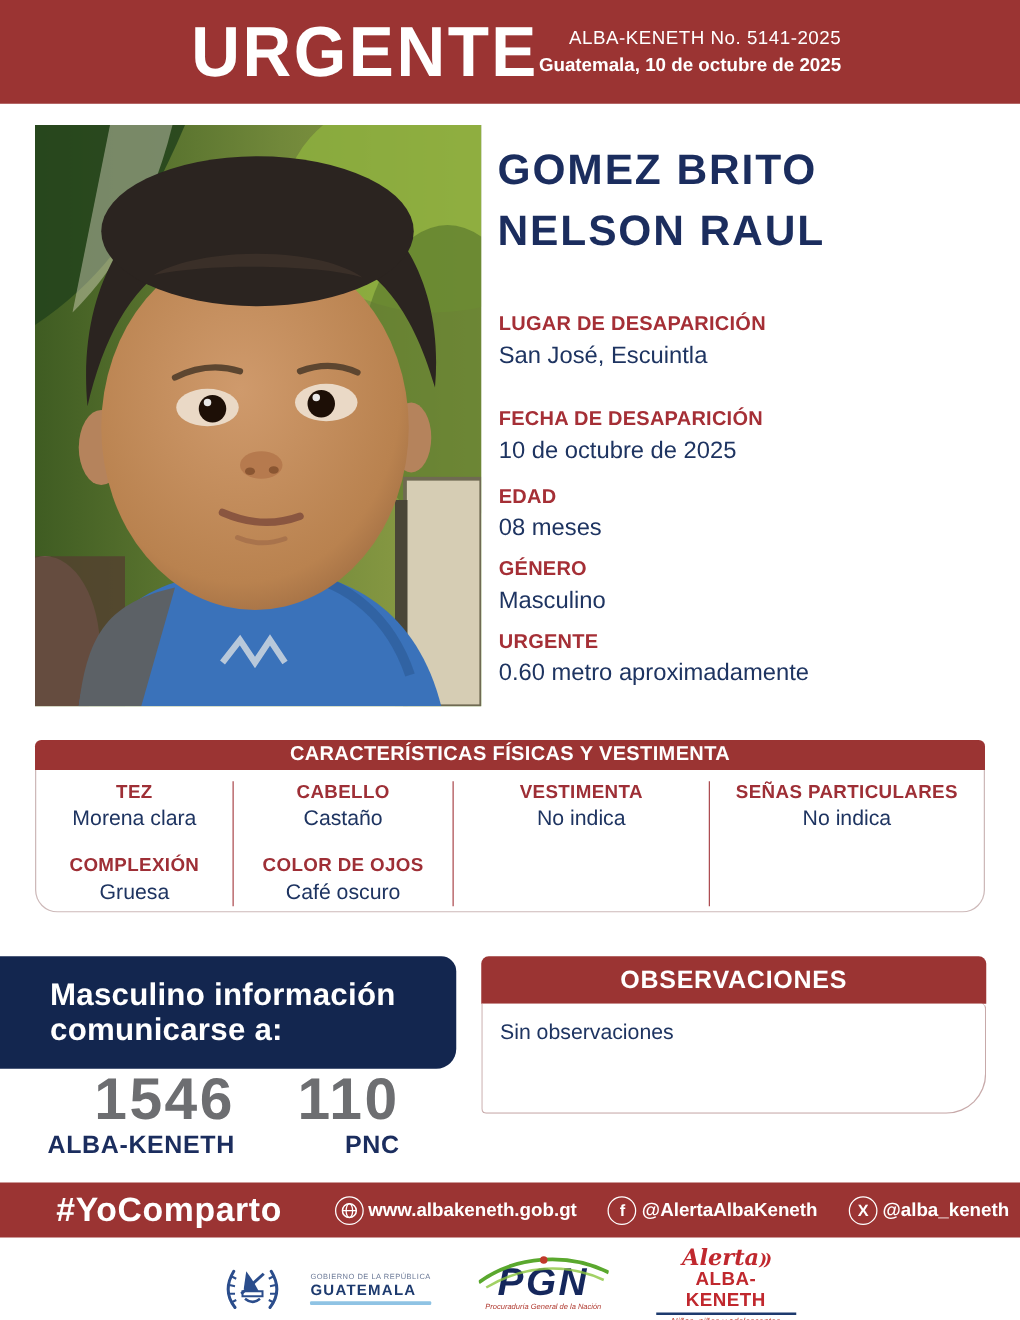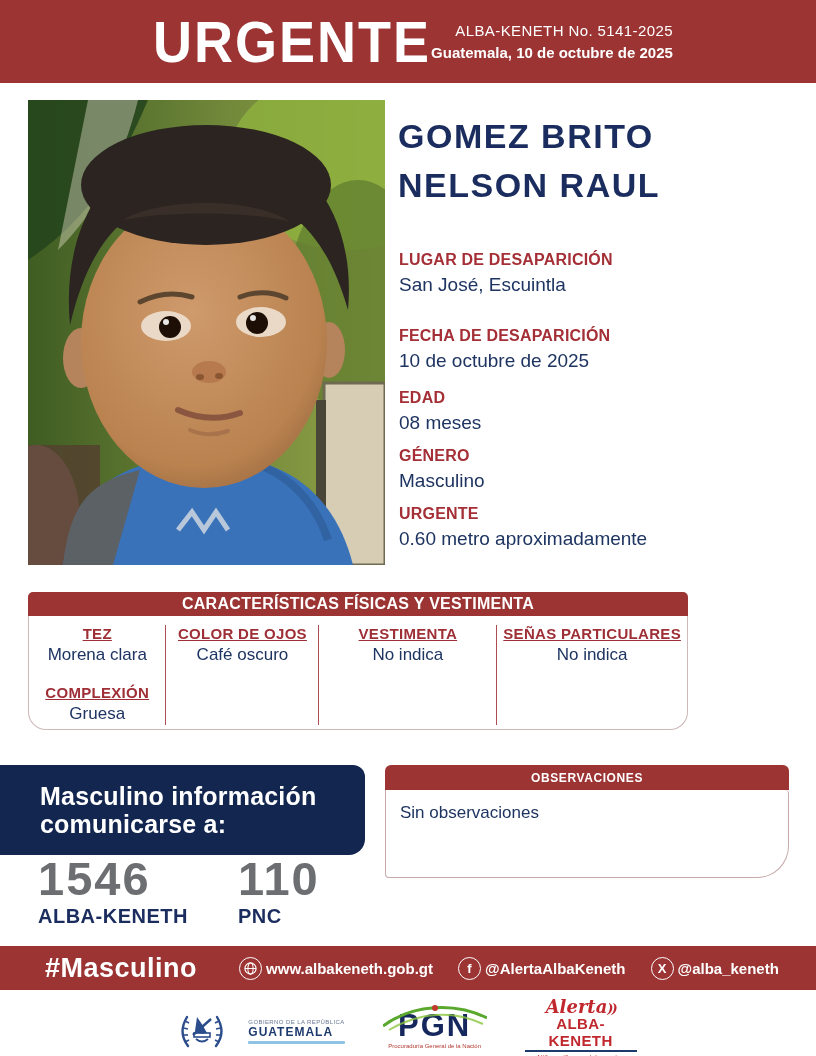--- a/index.html
+++ b/index.html
@@ -32,67 +32,67 @@
 
   
   .fields{position:absolute;left:399px;top:251px;width:400px;}
   .field{margin-bottom:13px;}
   .field.gap-lg{margin-bottom:31px;}
   .field.gap-md{margin-bottom:17px;}
   .f-label{color:var(--label-red);font-size:16px;font-weight:800;letter-spacing:.2px;}
   .f-value{color:var(--text-navy);font-size:19px;margin-top:5px;}
 
   
-  .char-box{position:absolute;left:28px;top:592px;width:660px;}
+  .char-box{position:absolute;left:28px;top:592px;width:760px;}
   .char-header{height:24px;background:var(--red);border-radius:5px 5px 0 0;color:#fff;
     font-weight:800;font-size:16px;display:flex;align-items:center;justify-content:center;letter-spacing:.3px;}
   .char-body{display:flex;border:1px solid #cdb9b9;border-top:none;border-radius:0 0 18px 18px;
     min-height:114px;padding:9px 0 4px;background:#fff;}
   .char-col{padding:0 6px;}
   .char-col + .char-col{border-left:1px solid #ad4d52;}
   .col-1{width:157px;} .col-2{width:176px;} .col-3{width:205px;} .col-4{width:220px;}
   .char-cell{text-align:center;}
   .char-cell + .char-cell{margin-top:19px;}
-  .c-label{color:#9e2f36;font-weight:800;font-size:15px;letter-spacing:.3px;text-decoration:underline;}
+  .c-label{color:#9e2f36;font-weight:800;font-size:15px;letter-spacing:.3px;}
   .c-value{color:var(--text-navy);font-size:17px;margin-top:3px;}
 
   
   .contact-box{position:absolute;left:0;top:765px;width:365px;height:90px;background:var(--contact-navy);
     border-radius:0 12px 16px 0;color:#fff;padding:17px 0 0 40px;
     font-size:25px;font-weight:800;line-height:28px;letter-spacing:.2px;}
   .phones{position:absolute;left:38px;top:855px;display:flex;gap:50px;}
-  .phone{text-align:left;}
+  .phone{text-align:right;}
   .phone-number{font-size:47px;font-weight:800;color:var(--gray);letter-spacing:2px;line-height:1.0;}
   .phone-label{font-size:20px;font-weight:800;color:var(--navy);letter-spacing:.5px;margin-top:3px;}
 
   
   .obs-box{position:absolute;left:385px;top:765px;width:404px;}
-  .obs-header{height:25px;background:var(--red);border-radius:6px 6px 0 0;color:#fff;
-    font-weight:800;font-size:12px;display:flex;align-items:center;justify-content:center;letter-spacing:.6px;}
+  .obs-header{height:38px;background:var(--red);border-radius:6px 6px 0 0;color:#fff;
+    font-weight:800;font-size:20px;display:flex;align-items:center;justify-content:center;letter-spacing:.6px;}
   .obs-body{height:88px;background:#fff;border:1px solid #c7a9a9;border-top:none;
     border-radius:0 4px 32px 4px;padding:13px 14px;color:var(--text-navy);font-size:17px;}
 
   
   .footer-bar{position:absolute;left:0;top:946px;width:816px;height:44px;background:var(--red);
     display:flex;align-items:center;color:#fff;}
   .hashtag{font-size:27px;font-weight:800;letter-spacing:.5px;margin-left:45px;}
   .f-links{display:flex;align-items:center;gap:25px;margin-left:42px;font-size:15px;font-weight:700;}
   .f-link{display:flex;align-items:center;gap:4px;}
   .f-icon{width:23px;height:23px;border:1.6px solid #fff;border-radius:50%;
     display:flex;align-items:center;justify-content:center;font-size:13px;font-weight:700;color:#fff;flex:0 0 auto;}
   .f-icon svg{display:block;}
 
   
   .logos{position:absolute;left:0;top:998px;width:816px;display:flex;justify-content:center;align-items:center;gap:38px;}
   .logo-gob{display:flex;align-items:center;gap:23px;}
   .gob-text{padding-top:4px;}
   .gob-line1{font-size:6px;color:#6a7896;letter-spacing:.4px;}
   .gob-line2{font-size:12px;font-weight:800;color:#1d3a6e;letter-spacing:1px;}
   .gob-bar{height:3px;background:#8fc3e4;margin-top:2px;border-radius:1px;}
-  .logo-pgn{text-align:center;position:relative;width:104px;}
+  .logo-pgn{text-align:center;position:relative;width:104px;font-style:italic;}
   .pgn-acronym{font-size:31px;font-weight:800;color:#15275c;letter-spacing:2px;line-height:1;}
   .pgn-swoosh{position:absolute;left:0;top:-8px;pointer-events:none;}
   .pgn-caption{font-size:6px;color:#b03a30;margin-top:2px;}
   .logo-alerta{text-align:center;width:112px;}
   .alerta-script{font-family:"DejaVu Serif",serif;font-style:italic;font-weight:700;color:#c0282e;font-size:18px;line-height:1;}
   .alerta-waves{font-weight:800;font-size:13px;color:#c0282e;letter-spacing:-2px;}
   .alerta-block{font-size:15px;font-weight:800;color:#c0282e;letter-spacing:.4px;line-height:1.1;
     border-bottom:2px solid #1d3a6e;display:inline-block;padding-bottom:1px;}
   .alerta-caption{font-size:7px;color:#c0392b;font-style:italic;margin-top:2px;}
 </style>
@@ -195,20 +195,24 @@
           <div class="c-label">TEZ</div>
           <div class="c-value">Morena clara</div>
         </div>
         <div class="char-cell">
           <div class="c-label">COMPLEXIÓN</div>
           <div class="c-value">Gruesa</div>
         </div>
       </div>
       <div class="char-col col-2">
         <div class="char-cell">
+          <div class="c-label">CABELLO</div>
+          <div class="c-value">Castaño</div>
+        </div>
+        <div class="char-cell">
           <div class="c-label">COLOR DE OJOS</div>
           <div class="c-value">Café oscuro</div>
         </div>
       </div>
       <div class="char-col col-3">
         <div class="char-cell">
           <div class="c-label">VESTIMENTA</div>
           <div class="c-value">No indica</div>
         </div>
       </div>
@@ -236,21 +240,21 @@
       <div class="phone-label">PNC</div>
     </div>
   </div>
 
   <section class="obs-box">
     <div class="obs-header">OBSERVACIONES</div>
     <div class="obs-body">Sin observaciones</div>
   </section>
 
   <footer class="footer-bar">
-    <div class="hashtag">#Masculino</div>
+    <div class="hashtag">#YoComparto</div>
     <div class="f-links">
       <div class="f-link">
         <span class="f-icon">
           <svg width="13" height="13" viewBox="0 0 14 14">
               <circle cx="7" cy="7" r="6" fill="none" stroke="#fff" stroke-width="1.3"></circle>
               <ellipse cx="7" cy="7" rx="2.8" ry="6" fill="none" stroke="#fff" stroke-width="1.1"></ellipse>
               <line x1="1" y1="7" x2="13" y2="7" stroke="#fff" stroke-width="1.1"></line>
             </svg>
         </span>
         <span>www.albakeneth.gob.gt</span>

